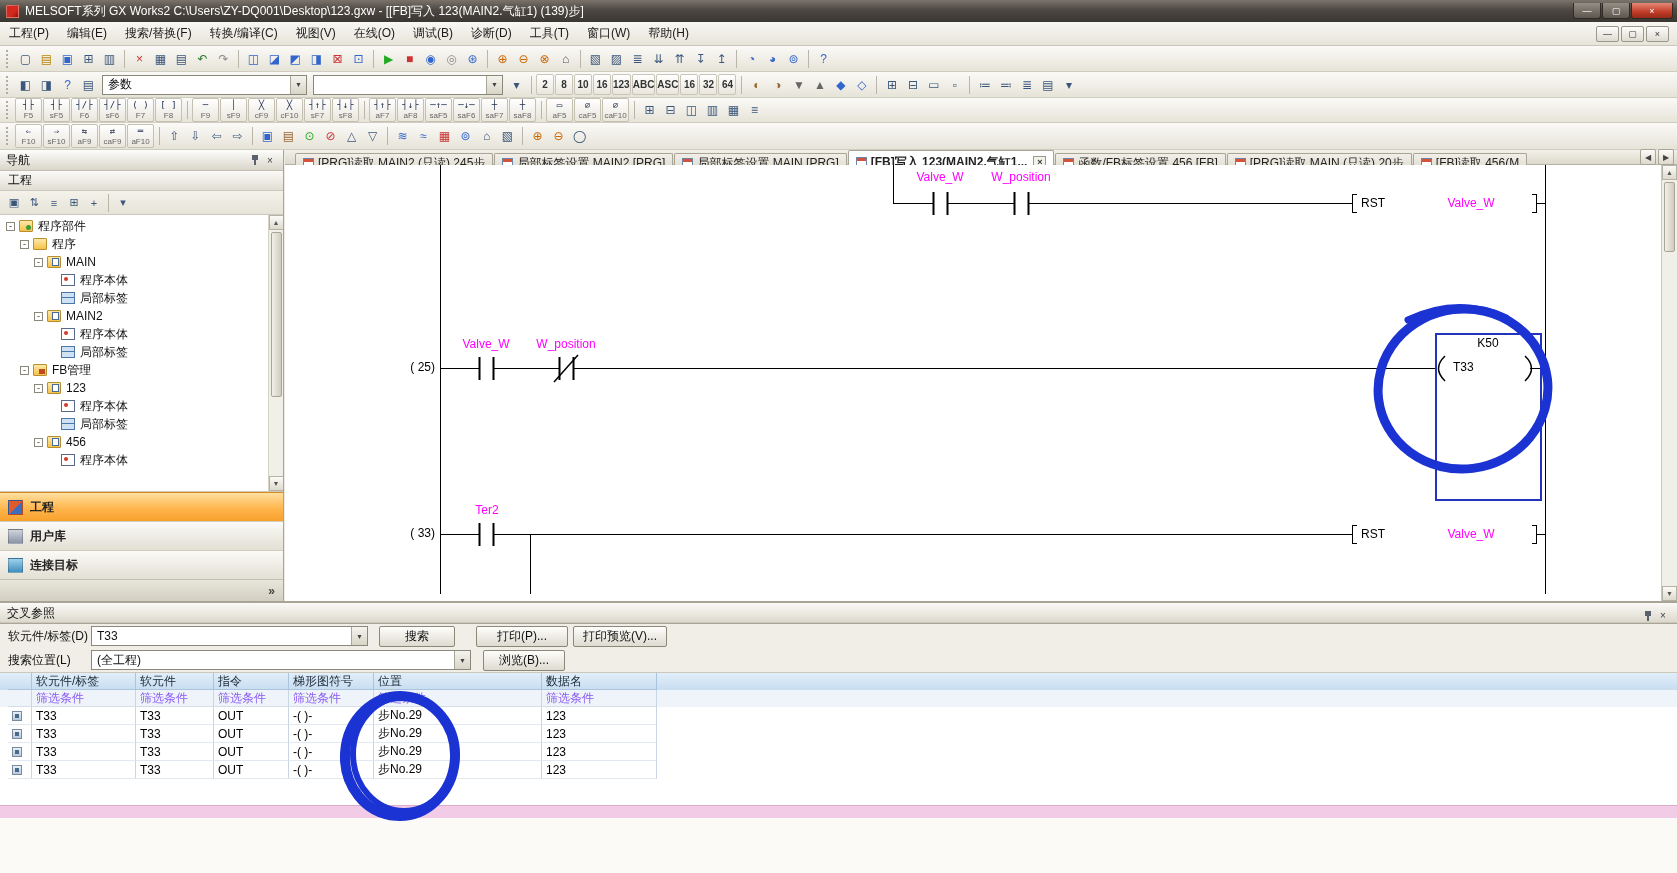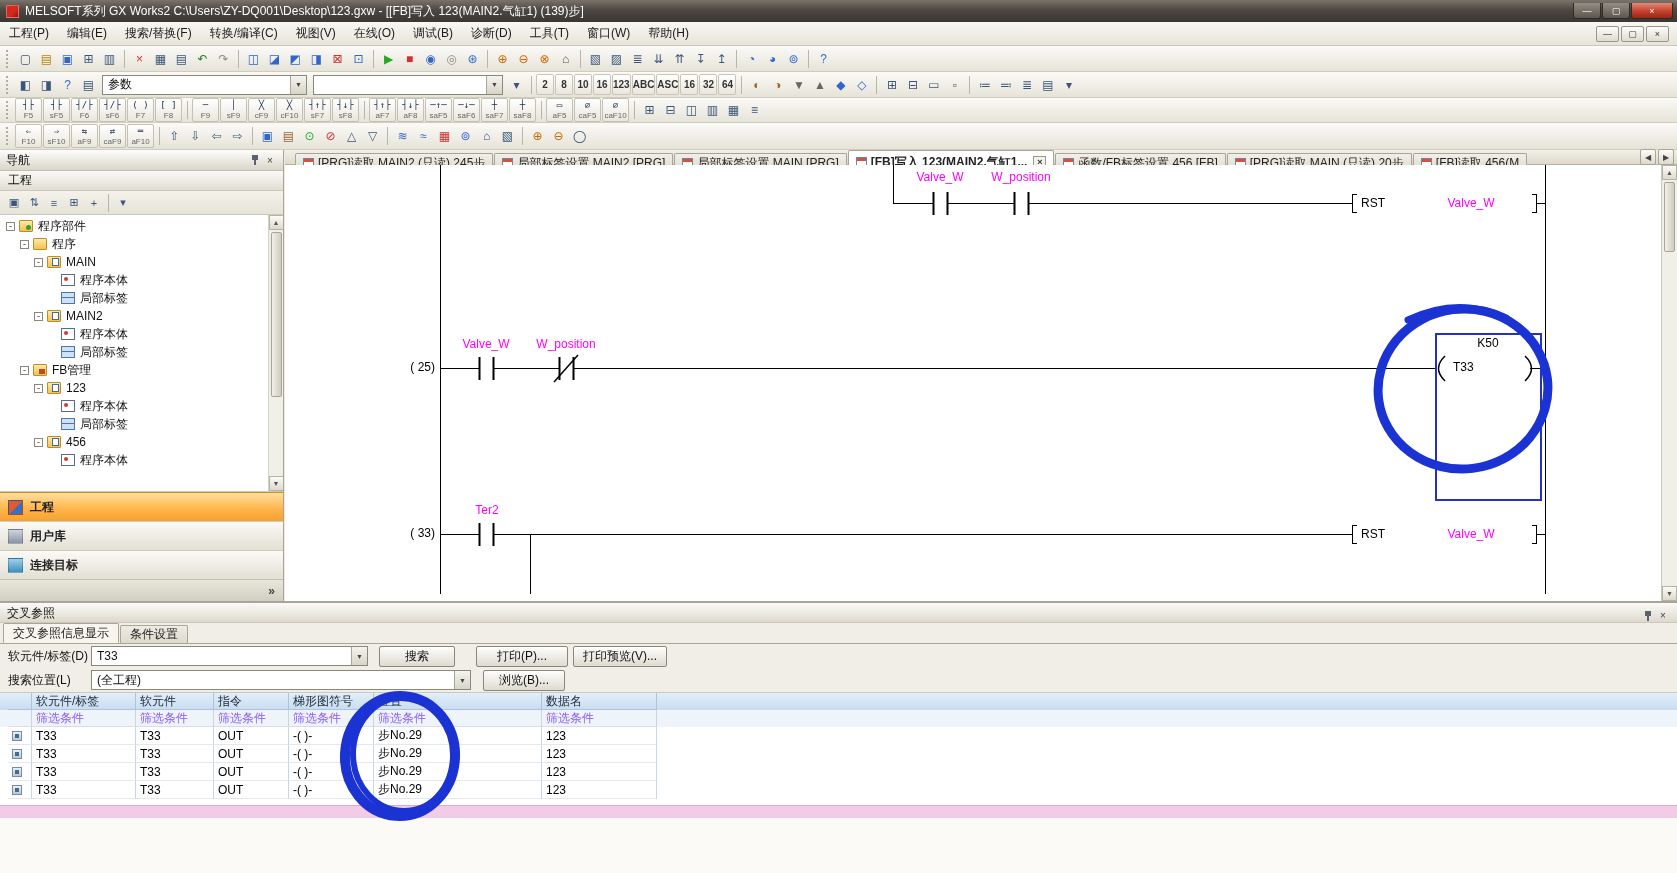--- a/index.html
+++ b/index.html
@@ -597,24 +597,20 @@
   </div>
 </div>
 
 <div class="crossref">
   <div class="cr-title">
     <span>交叉参照</span>
     <span class="spacer"></span>
     <span class="pin"></span>
     <span class="hdr-close">×</span>
   </div>
-  <div class="cr-tabs">
-      <div class="cr-tab active">交叉参照信息显示</div>
-      <div class="cr-tab">条件设置</div>
-    </div>
   <div class="cr-body">
     <div class="cr-controls">
       <span class="cr-label">软元件/标签(D)</span>
       <div class="combo" style="width:277px">
         <span class="cval">T33</span>
         <span class="arrow">▼</span>
       </div>
       <div class="btn" style="margin-left:8px;width:76px">搜索</div>
       <div class="btn" style="margin-left:21px;width:92px">打印(P)...</div>
       <div class="btn" style="margin-left:5px;width:94px">打印预览(V)...</div>

